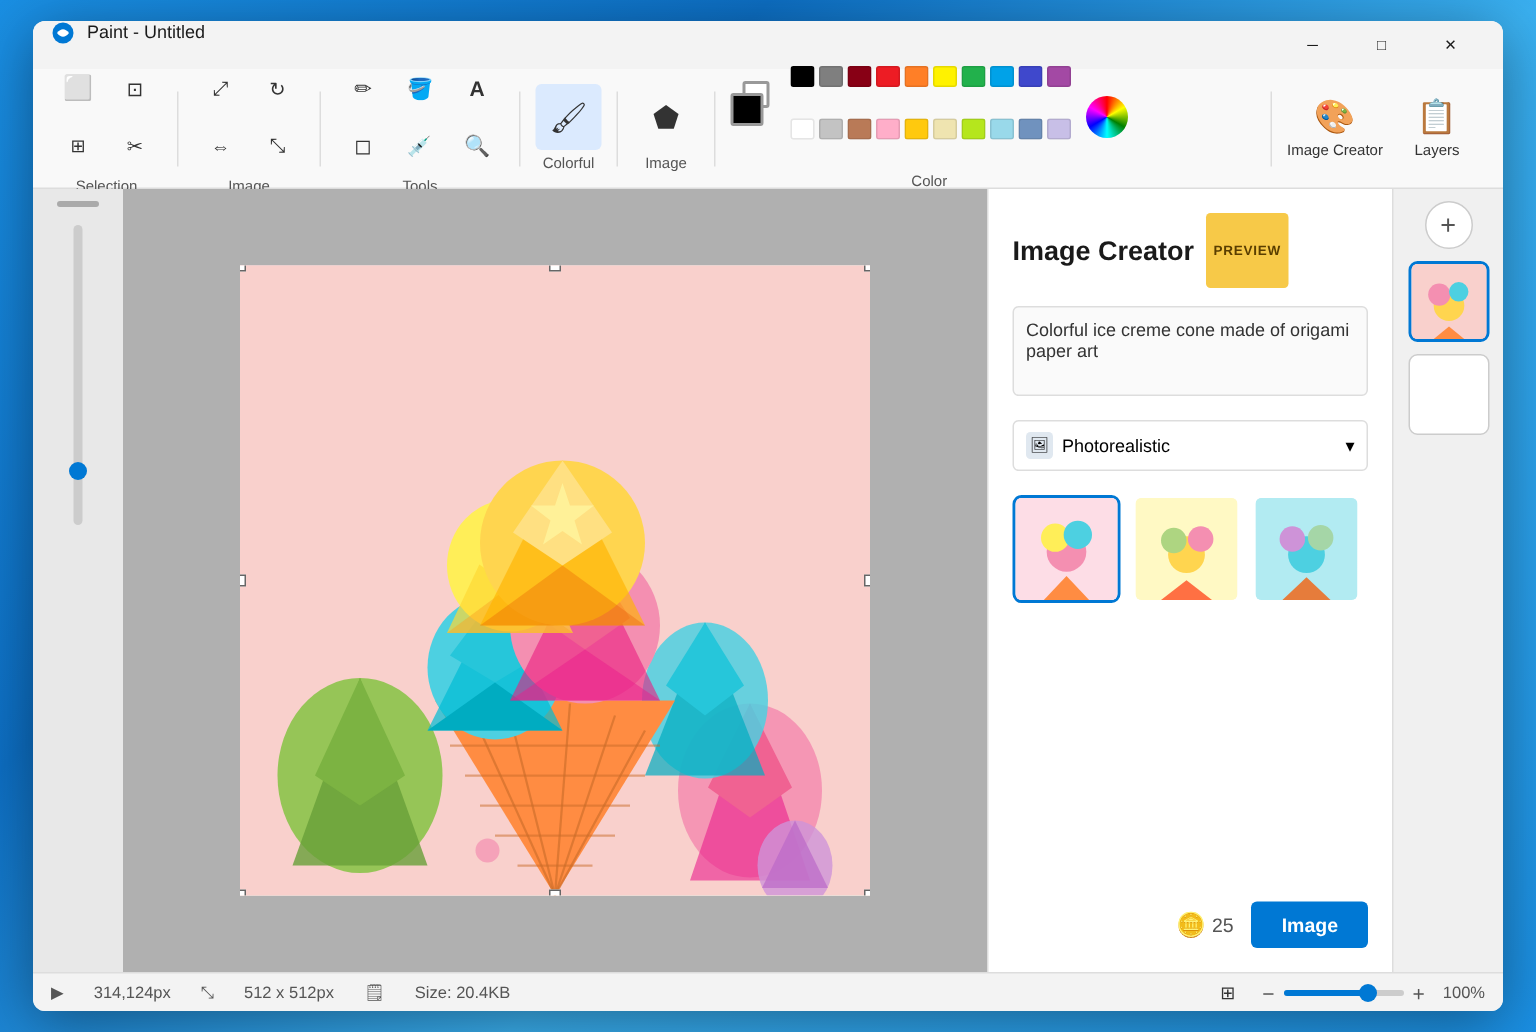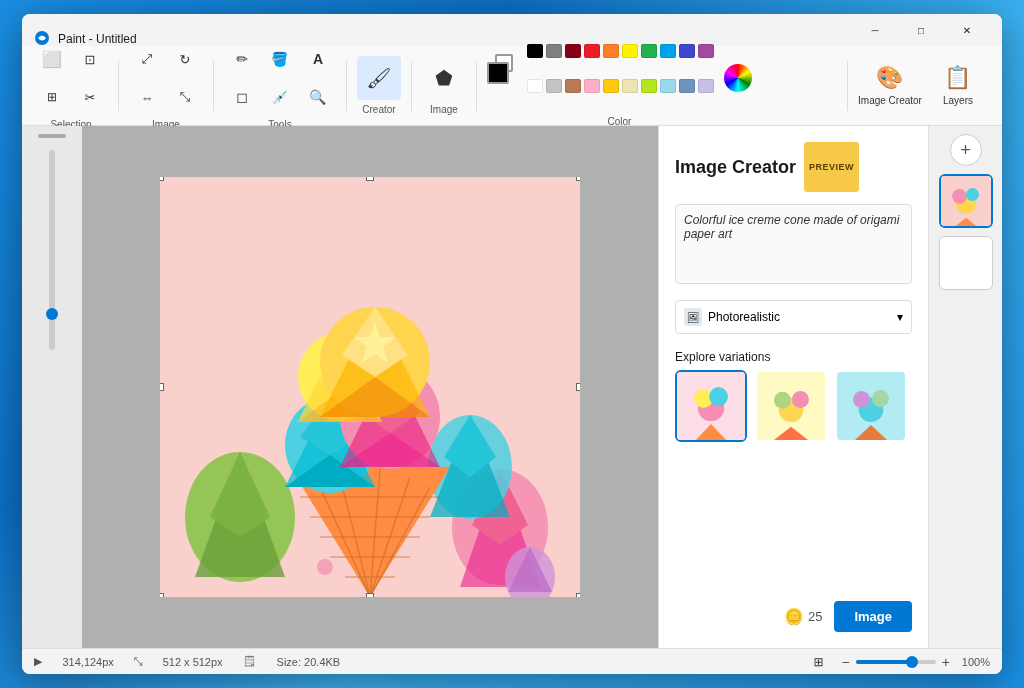--- a/index.html
+++ b/index.html
@@ -21,21 +21,21 @@
       box-shadow: 0 8px 40px rgba(0,0,0,0.4);
       display: flex;
       flex-direction: column;
       overflow: hidden;
     }
     
     .title-bar {
       height: 32px;
       background: #f3f3f3;
       display: flex;
-      align-items: flex-end;
+      align-items: flex-start;
       padding: 0 12px;
       gap: 8px;
       flex-shrink: 0;
     }
     .title-bar-title {
       font-size: 12px;
       color: #1a1a1a;
       flex: 1;
     }
     .title-bar-controls {
@@ -298,32 +298,31 @@
       border: 1px solid #888;
       display: inline-flex;
       align-items: center;
       justify-content: center;
       font-size: 9px;
       color: #666;
       cursor: pointer;
     }
     .prompt-textarea {
       width: 100%;
-      height: 80px;
+      height: 60px;
       border: 1px solid #ddd;
       border-radius: 4px;
       padding: 8px;
       font-size: 12px;
       color: #333;
       resize: none;
       outline: none;
       font-family: inherit;
       margin-bottom: 16px;
       background: #fafafa;
-      font-style: italic;
     }
     .style-select {
       width: 100%;
       height: 34px;
       border: 1px solid #ddd;
       border-radius: 4px;
       padding: 0 8px;
       font-size: 12px;
       display: flex;
       align-items: center;
@@ -562,21 +561,21 @@
         <button class="toolbar-btn" style="font-size:14px;">◻</button>
         <button class="toolbar-btn" style="font-size:13px;">💉</button>
         <button class="toolbar-btn" style="font-size:14px;">🔍</button>
       </div>
       <span class="toolbar-group-label">Tools</span>
     </div>
     <div class="toolbar-separator"></div>
 
     <div class="toolbar-group">
       <button class="toolbar-btn active" style="width:44px;height:44px;font-size:20px;">🖌</button>
-      <span class="toolbar-group-label">Creator</span>
+      <span class="toolbar-group-label">Colorful</span>
     </div>
     <div class="toolbar-separator"></div>
 
     <div class="toolbar-group">
       <button class="toolbar-btn" style="width:44px;height:44px;font-size:20px;">⬟</button>
       <span class="toolbar-group-label">Image</span>
     </div>
     <div class="toolbar-separator"></div>
 
     <div class="color-section">
@@ -728,23 +727,20 @@
 paper art</textarea>
 
       <div class="style-select">
         <div class="style-select-inner">
           <div class="style-icon">🖼</div>
           <span>Photorealistic</span>
         </div>
         <span>▾</span>
       </div>
 
-      <div class="panel-label">
-        <span>Explore variations</span>
-      </div>
       <div class="variations-grid">
         <div class="variation-thumb selected">
           <div class="var-img var-img-1">
             <svg viewBox="0 0 72 72" width="72" height="72">
               <rect width="72" height="72" fill="#fddde6"></rect>
               <polygon points="36,55 20,72 52,72" fill="#ff8c42"></polygon>
               <ellipse cx="36" cy="38" rx="14" ry="14" fill="#f48fb1"></ellipse>
               <ellipse cx="28" cy="28" rx="10" ry="10" fill="#ffee58"></ellipse>
               <ellipse cx="44" cy="26" rx="10" ry="10" fill="#4dd0e1"></ellipse>
             </svg>

